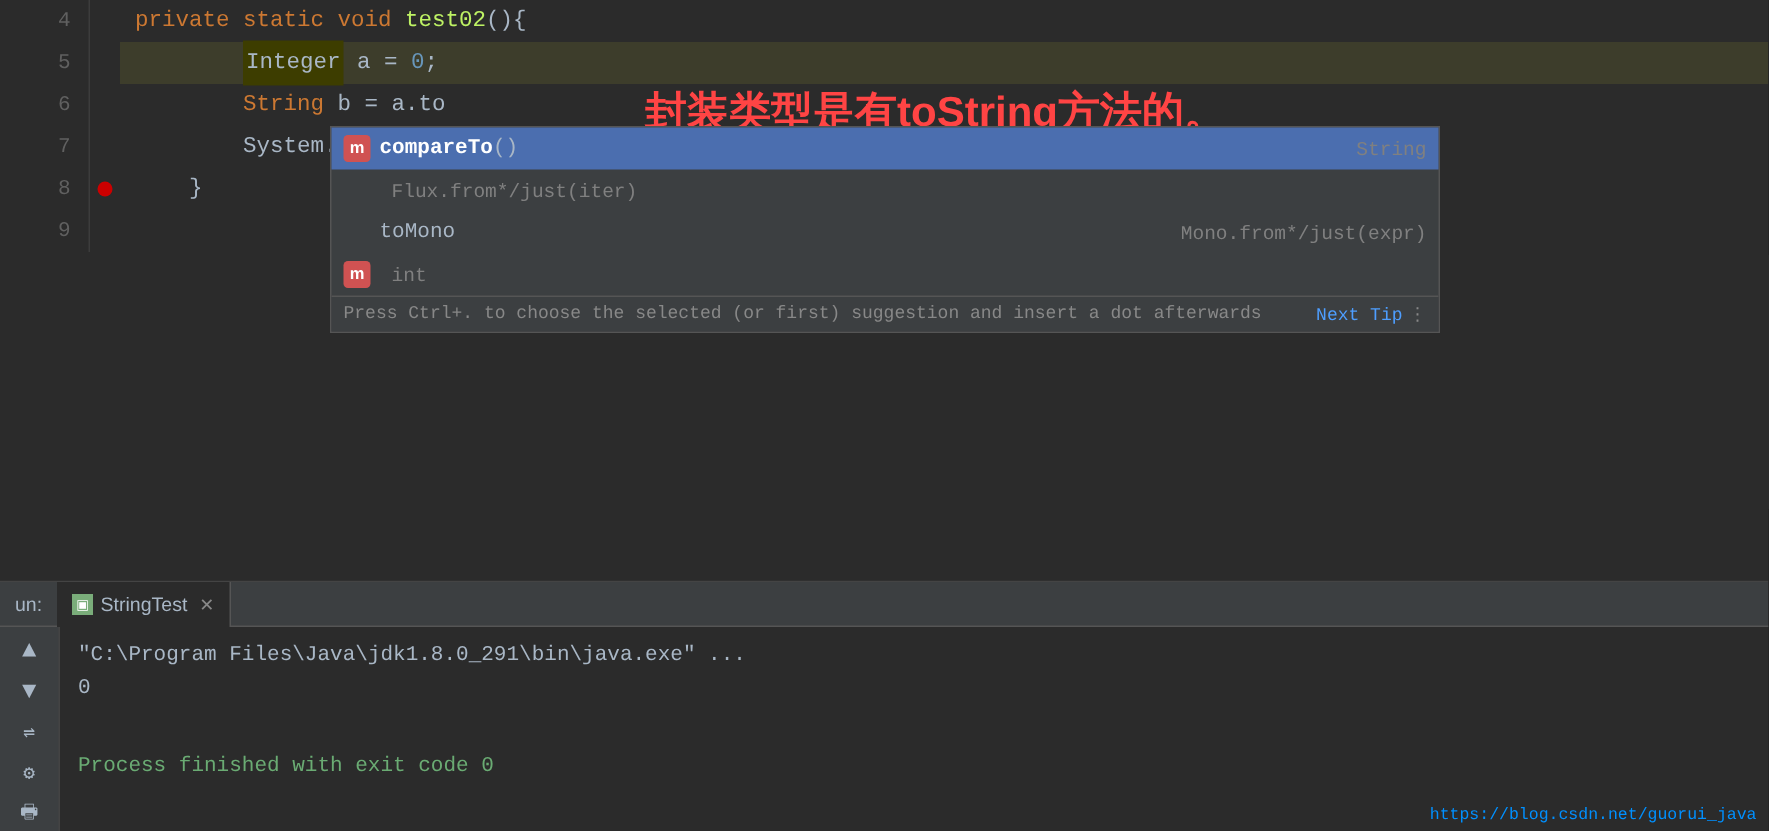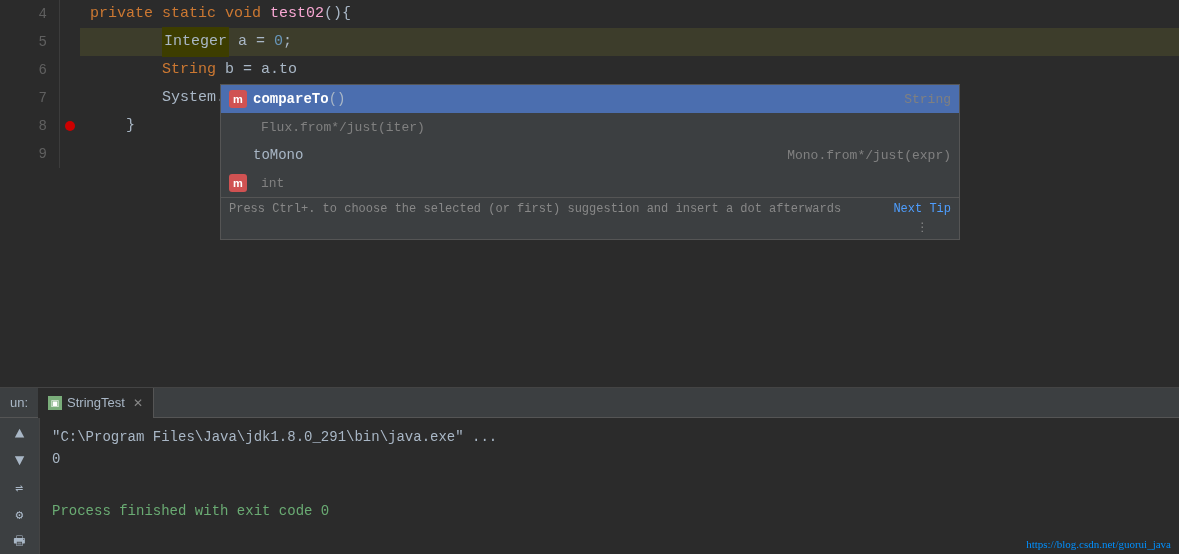--- a/index.html
+++ b/index.html
@@ -83,21 +83,21 @@
       padding-left: 10px;
       flex: 1;
       display: flex;
       align-items: center;
       white-space: pre;
       font-size: 15px;
     }
 
     
     .kw { color: #cc7832; }
-    .method { color: #f9a8d4; }
+    .method { color: #bef264; }
     .number { color: #6897bb; }
     .plain { color: #a9b7c6; }
     .class-name { color: #a9b7c6; }
     .punct { color: #a9b7c6; }
     .annotation-text {
       color: #ff4444;
       font-size: 28px;
       font-weight: bold;
       font-family: 'Arial', sans-serif;
       position: absolute;
@@ -281,31 +281,32 @@
       color: #6aab73;
       margin-top: 8px;
     }
 
     .watermark {
       position: absolute;
       bottom: 4px;
       right: 8px;
       font-size: 11px;
       color: #0090ff;
-      font-family: Liberation Serif, serif;
+      font-family: Liberation Mono, monospace;
       z-index: 20;
     }
   </style>
 </head>
 <body>
 
 <div class="ide-container">
 
   <div class="editor-area">
 
+    <div class="annotation-text">封装类型是有toString方法的。</div>
 
     <div class="code-lines">
 
       <div class="code-line">
         <div class="line-number">4</div>
         <div class="line-gutter">
             <div class="breakpoint-dot"></div>
           </div>
         <div class="line-content">
           <span class="kw">private </span>
@@ -398,21 +399,21 @@
         <div class="item-type">Mono.from*/just(expr)</div>
       </div>
 
       <div class="autocomplete-item">
         <div class="item-icon">m</div>
         <div class="item-type">int</div>
       </div>
 
       <div class="autocomplete-hint">
         <span>Press Ctrl+. to choose the selected (or first) suggestion and insert a dot afterwards</span>
-        <span style="display:flex; align-items:center; gap:4px;flex-direction:column;">
+        <span style="display:flex; align-items:center; gap:4px;">
           <span class="next-tip">Next Tip</span>
           <span class="dots">⋮</span>
         </span>
       </div>
 
     </div>
 
   </div>
 
   <div class="bottom-panel">

